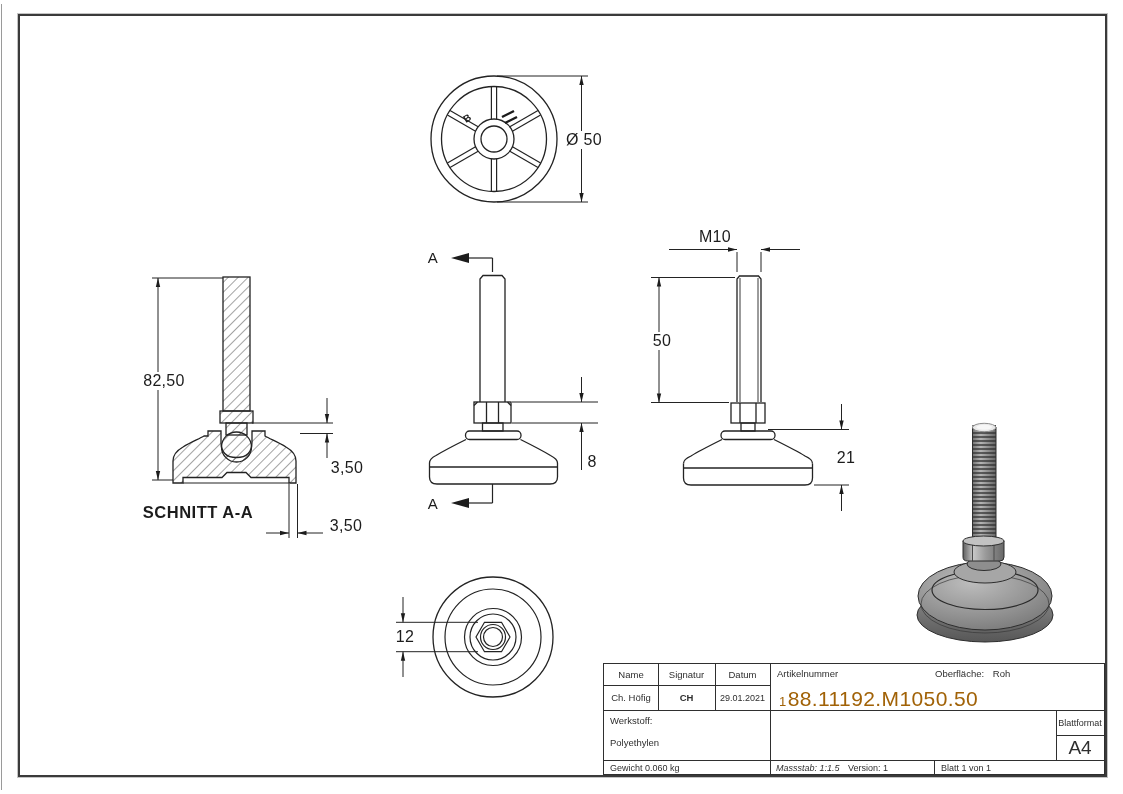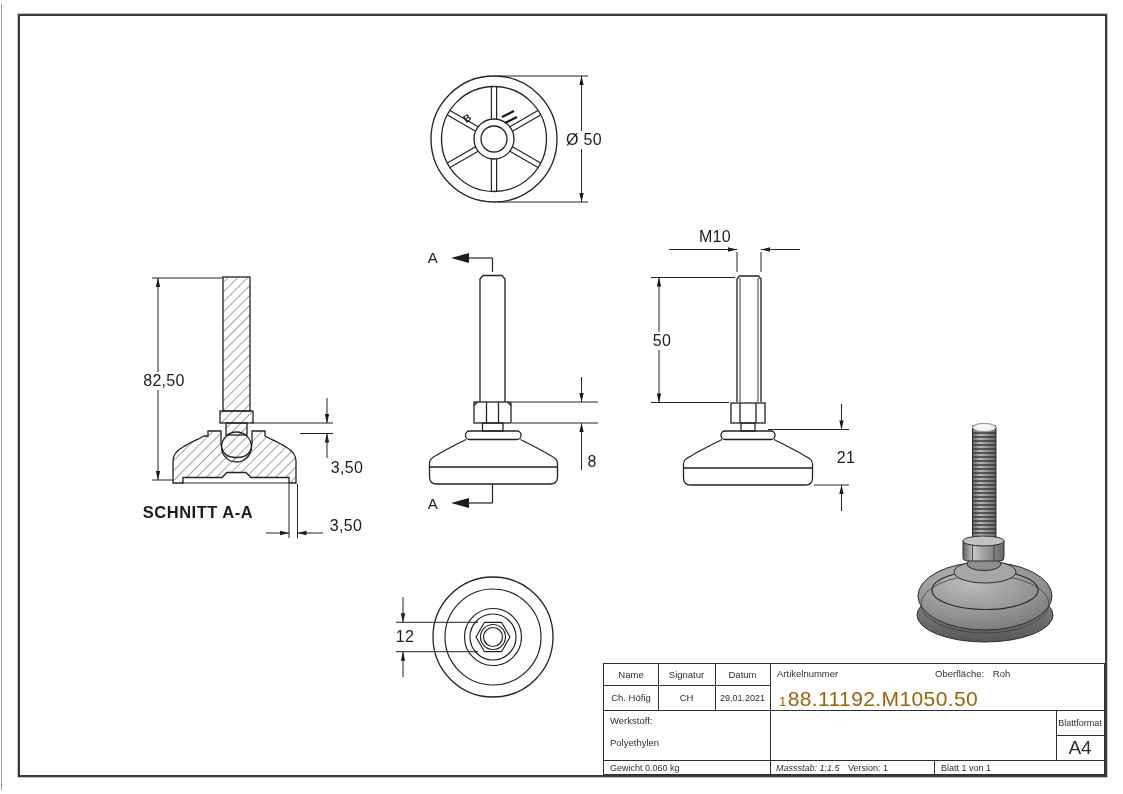--- a/index.html
+++ b/index.html
@@ -267,21 +267,21 @@
     <div class="ln" style="left:111px;top:0;width:1px;height:46px;"></div>
     <div class="ln" style="left:166px;top:0;width:1px;height:100%;"></div>
     <div class="ln" style="left:452px;top:46px;width:1px;height:50px;"></div>
     <div class="ln" style="left:452px;top:71px;width:48px;height:1px;"></div>
     <div class="ln" style="left:330px;top:96px;width:1px;height:14px;"></div>
 
     <div class="cell" style="left:0;top:0;width:54px;height:21px;">Name</div>
     <div class="cell" style="left:54px;top:0;width:57px;height:21px;">Signatur</div>
     <div class="cell" style="left:111px;top:0;width:55px;height:21px;">Datum</div>
     <div class="cell" style="left:0;top:21px;width:54px;height:25px;">Ch. Höfig</div>
-    <div class="cell" style="left:54px;top:21px;width:57px;height:25px;">CH</div>
+    <div class="cell" style="left:54px;top:21px;width:57px;height:25px;font-weight:bold;">CH</div>
     <div class="cell small9" style="left:111px;top:21px;width:55px;height:25px;">29.01.2021</div>
 
     <div class="abs" style="left:173px;top:4px;">Artikelnummer</div>
     <div class="abs" style="left:331px;top:4px;">
       <span>Oberfläche:</span>
       <span style="margin-left:6px;">Roh</span>
     </div>
     <div class="abs" id="artnum" style="left:175px;top:23px;">
       <span class="pfx">1</span><span>88.11192.M1050.50</span>
     </div>

